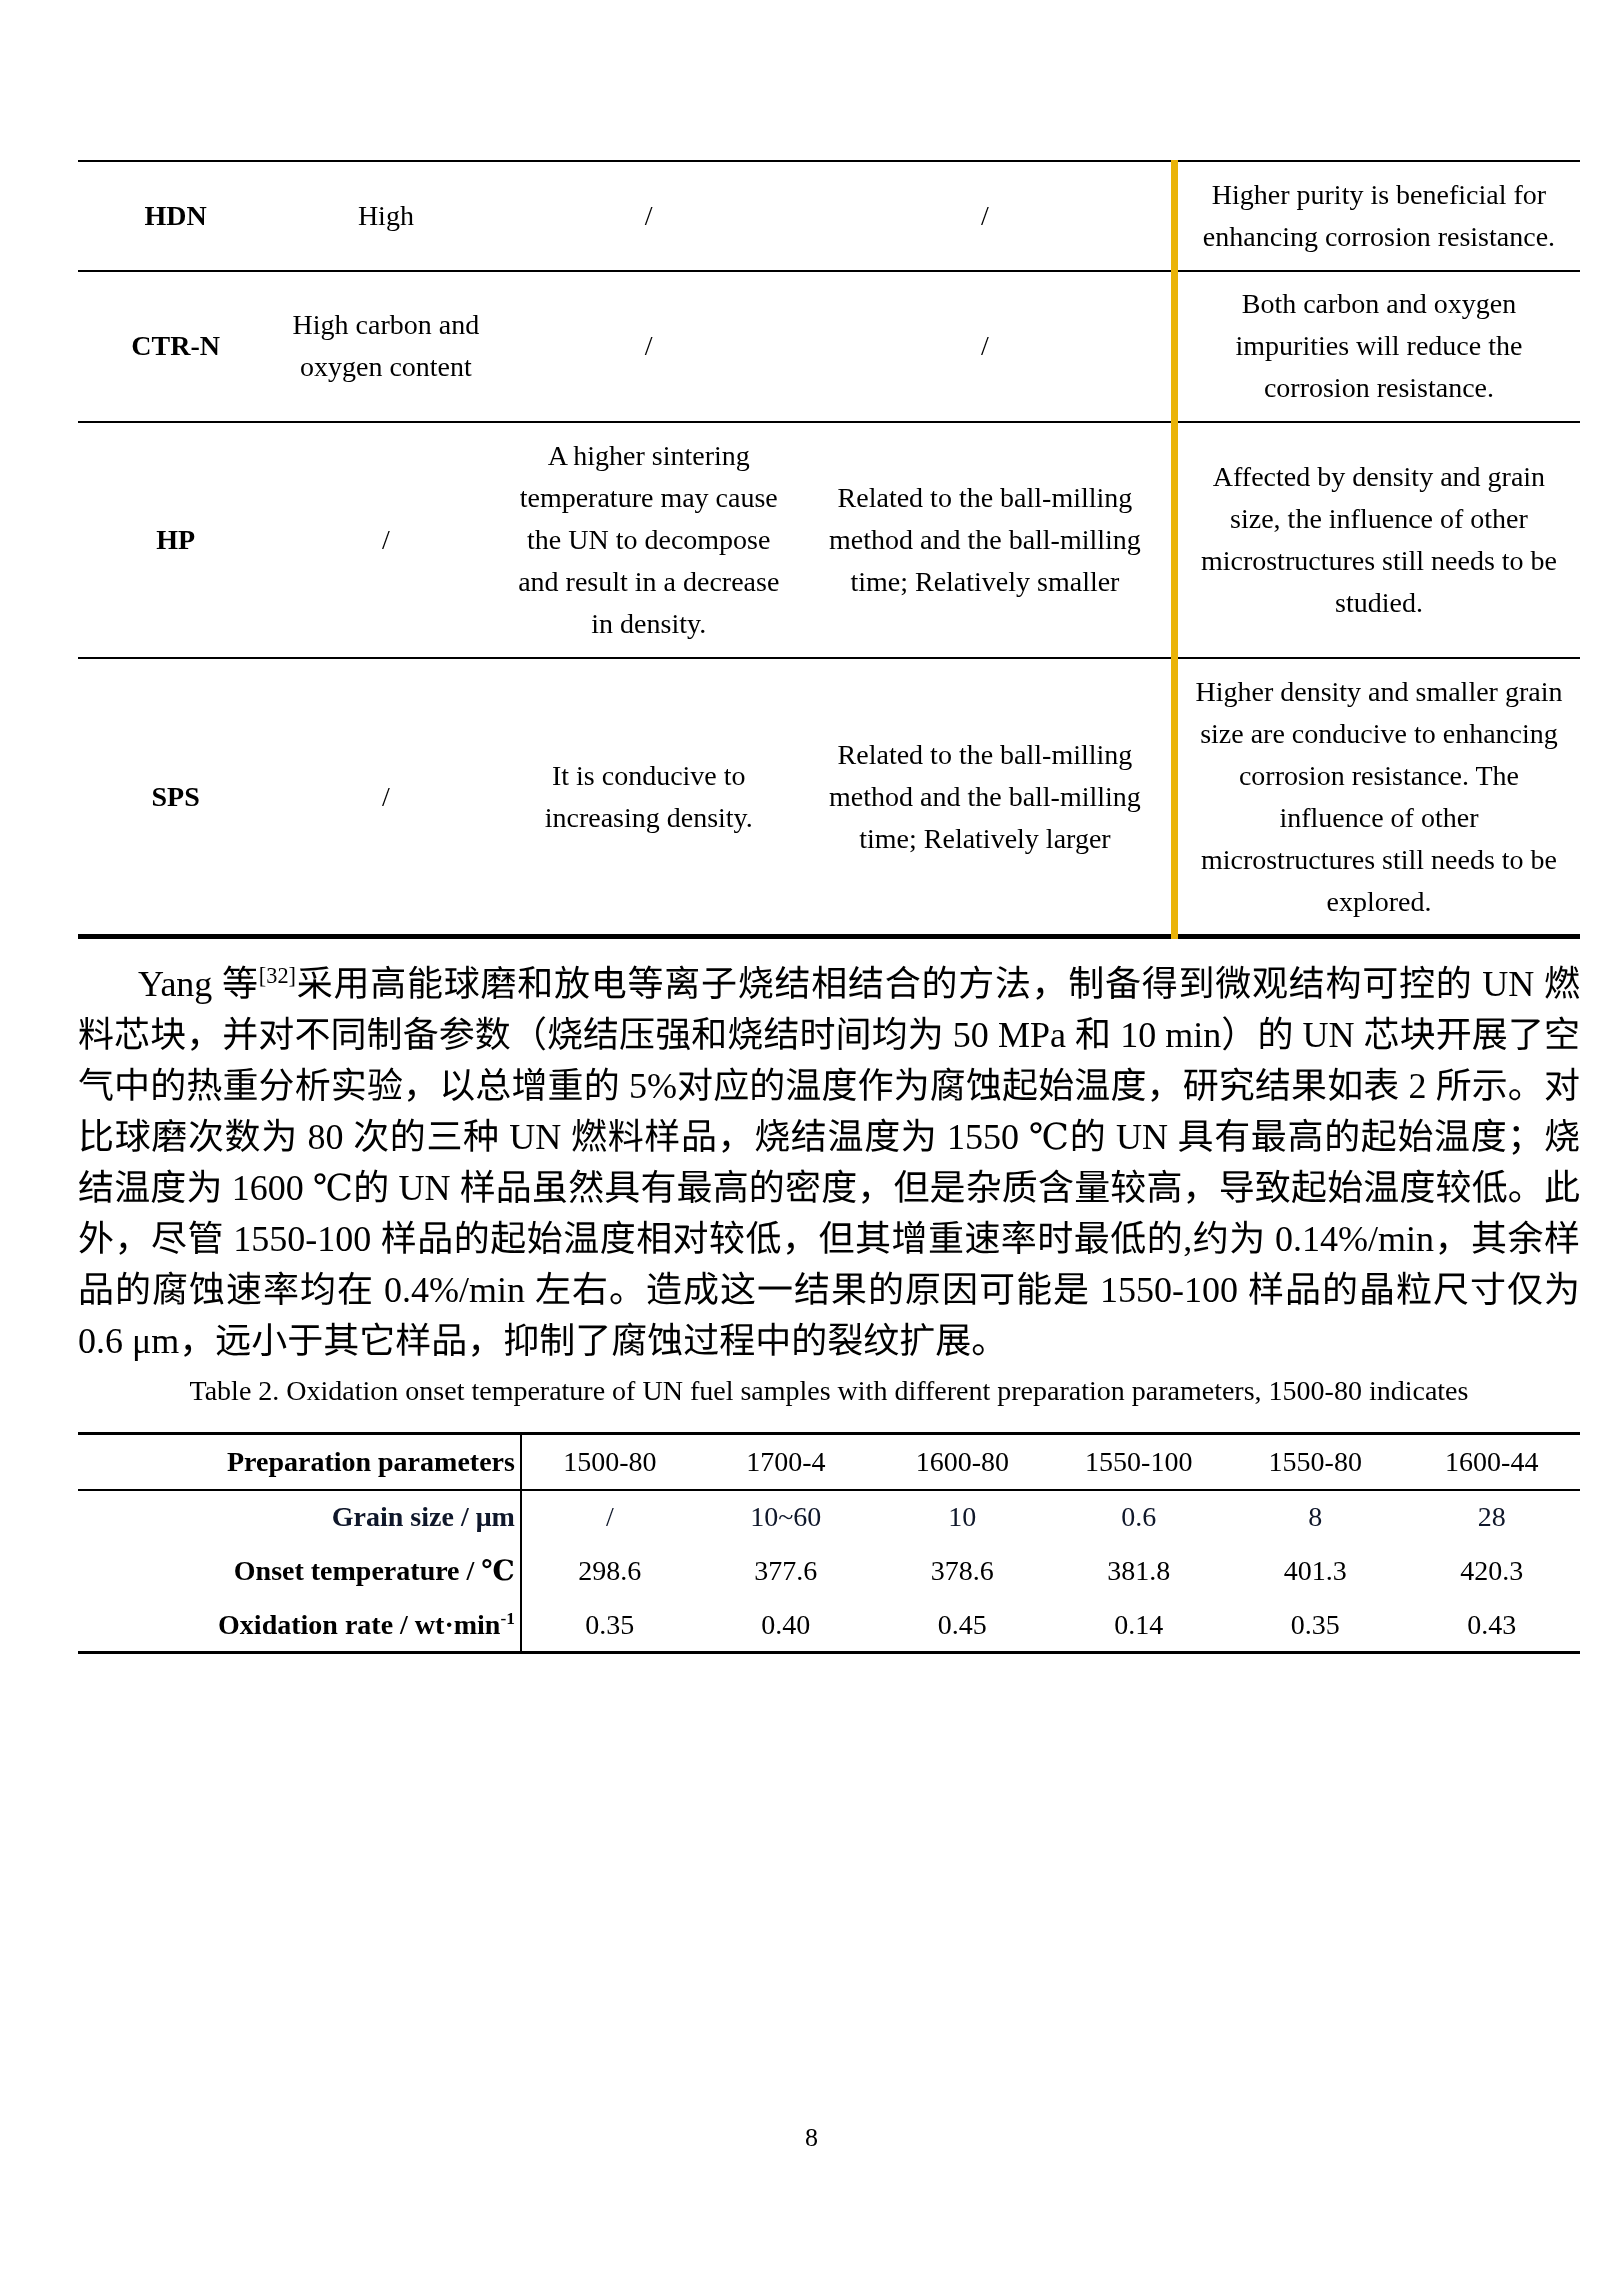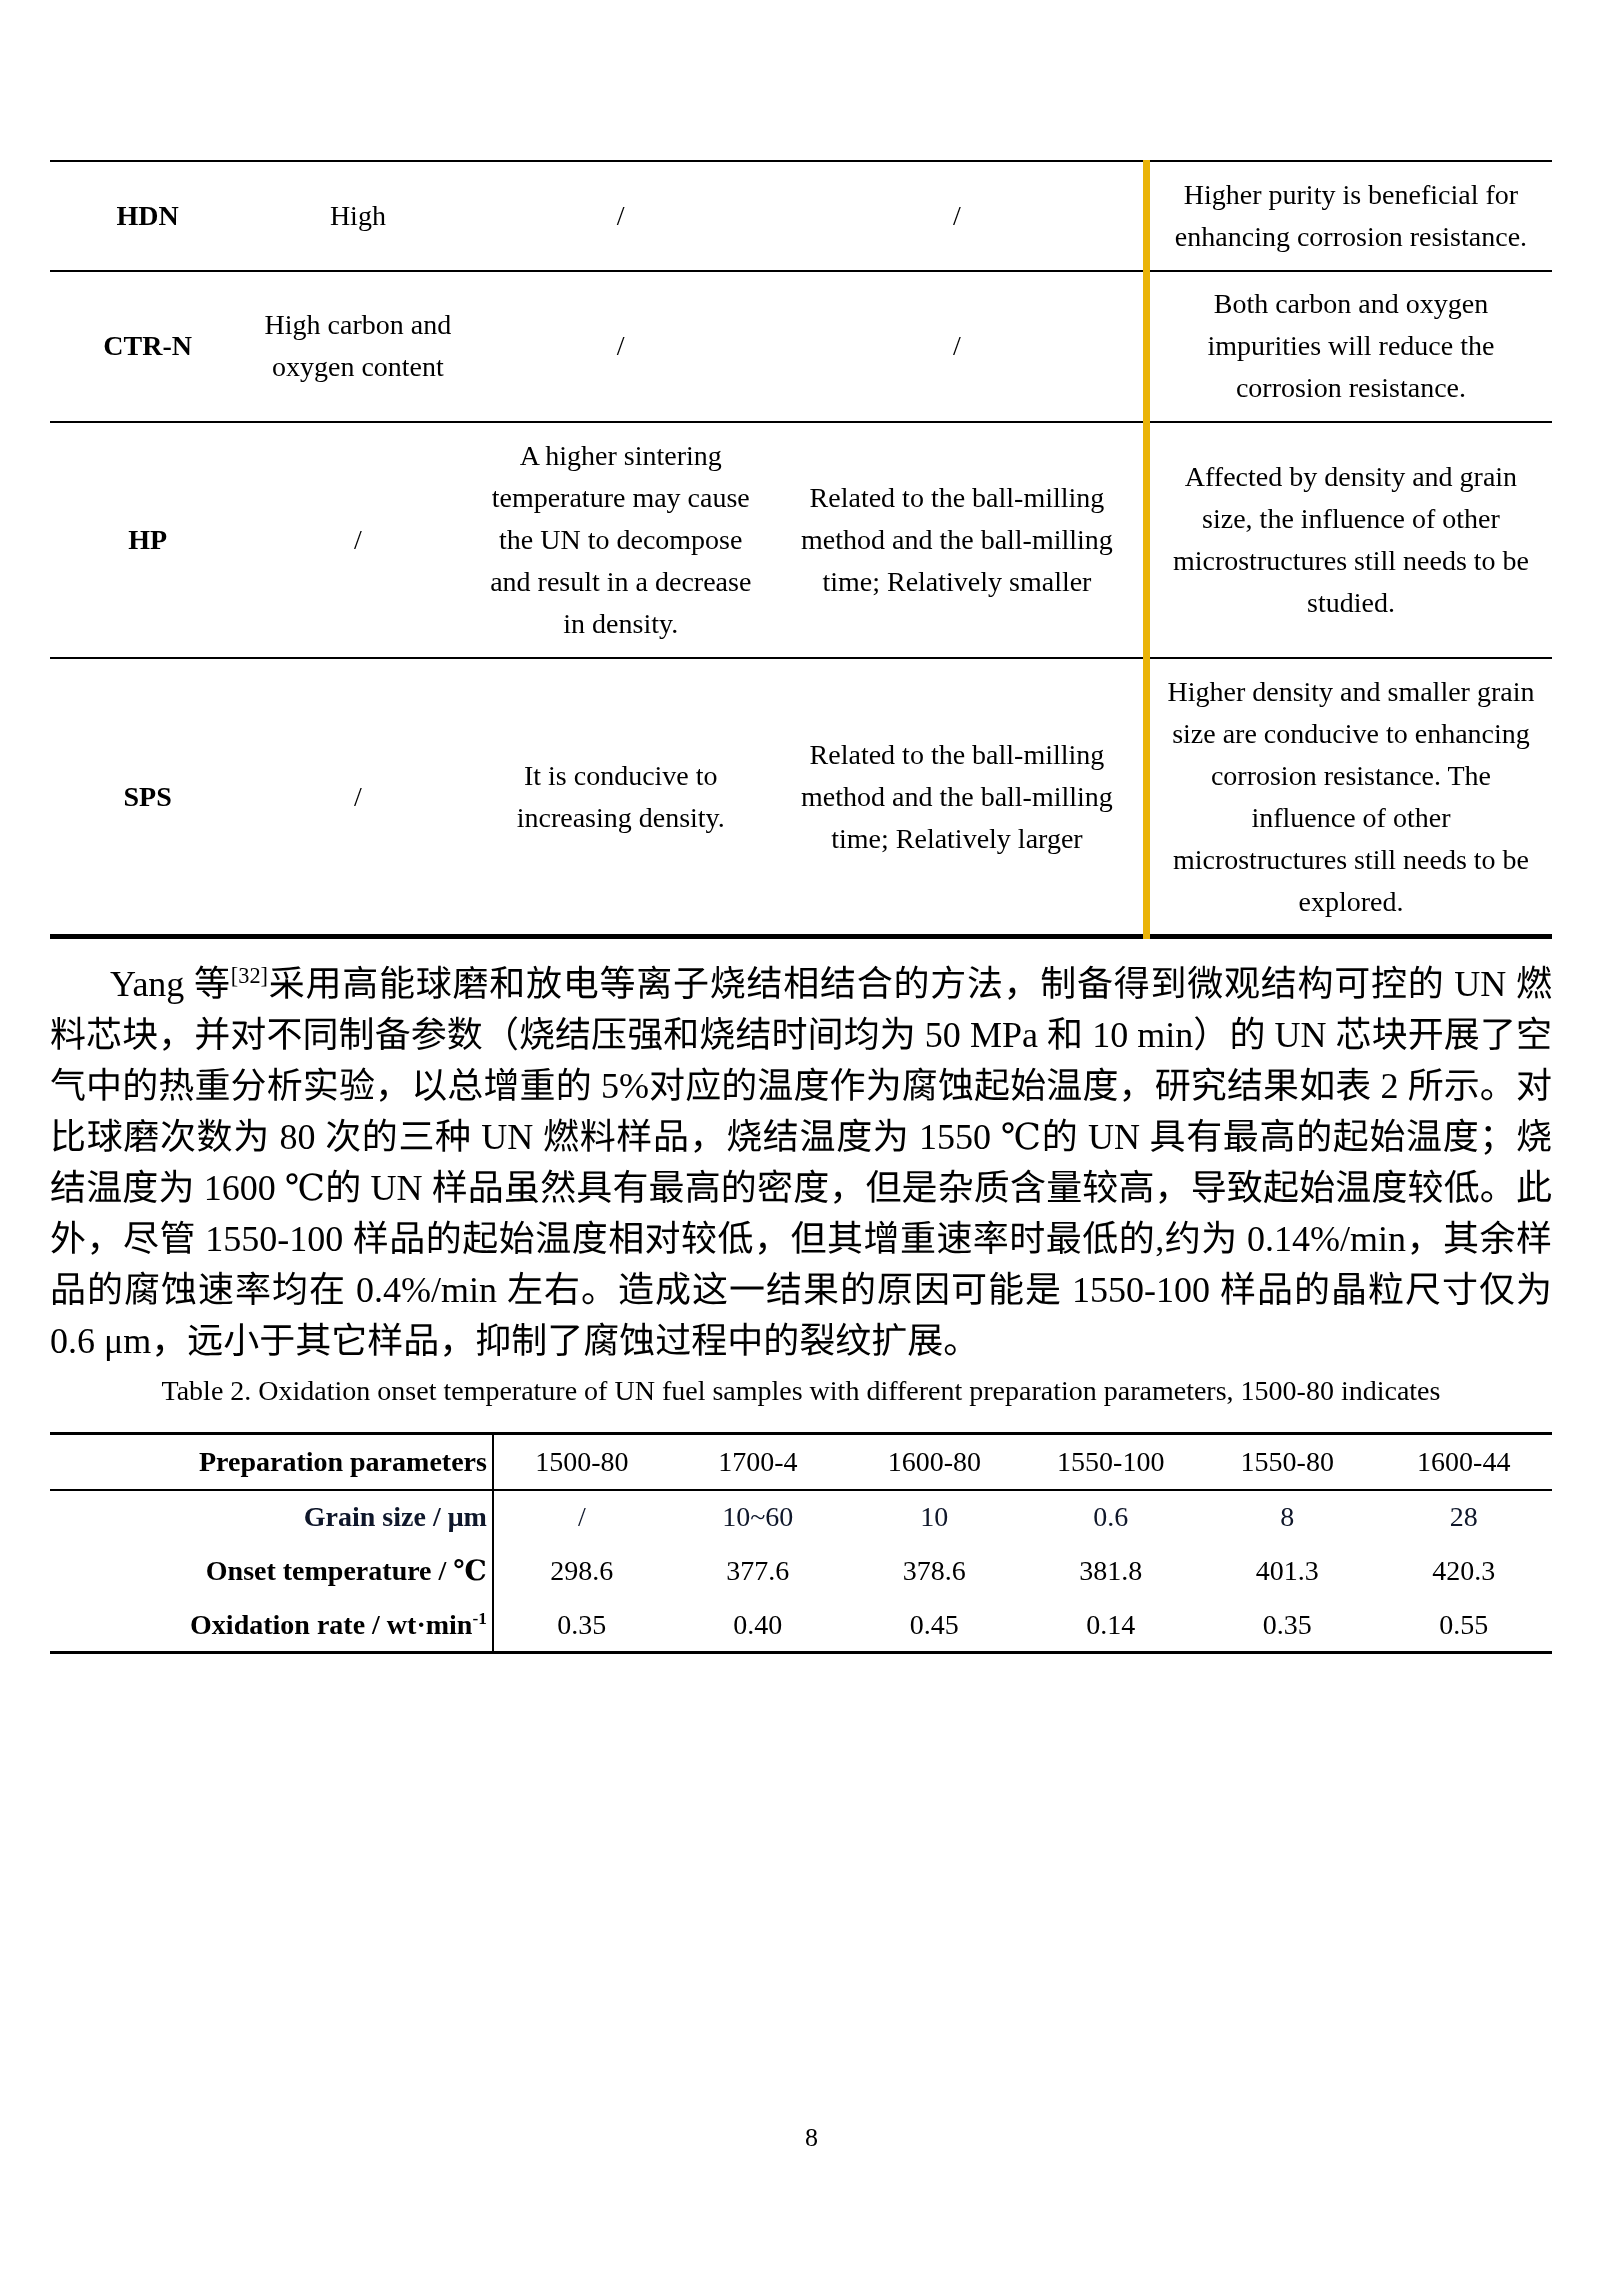--- a/index.html
+++ b/index.html
@@ -7,21 +7,21 @@
   body {
     width: 1623px;
     height: 2295px;
     position: relative;
     overflow: hidden;
     font-family: "Liberation Serif", "DejaVu Serif", serif;
     color: #000000;
   }
   .content {
     position: absolute;
-    left: 50px;
+    left: 78px;
     top: 160px;
     width: 1502px;
   }
   table { width: 100%; border-collapse: collapse; table-layout: fixed; }
 
   
   .t1 { border-top: 2px solid #000; border-bottom: 5.9px solid #000; }
   .t1 td {
     border-bottom: 2px solid #000;
     text-align: center;
@@ -160,21 +160,21 @@
         <td>401.3</td>
         <td>420.3</td>
       </tr>
       <tr>
         <td class="lbl"><span>Oxidation rate / wt·min</span><sup>-1</sup></td>
         <td class="divl">0.35</td>
         <td>0.40</td>
         <td>0.45</td>
         <td>0.14</td>
         <td>0.35</td>
-        <td>0.55</td>
+        <td>0.43</td>
       </tr>
     </tbody>
   </table>
 
 </div>
 
 <div class="pageno">8</div>
 
 
 </body></html>

